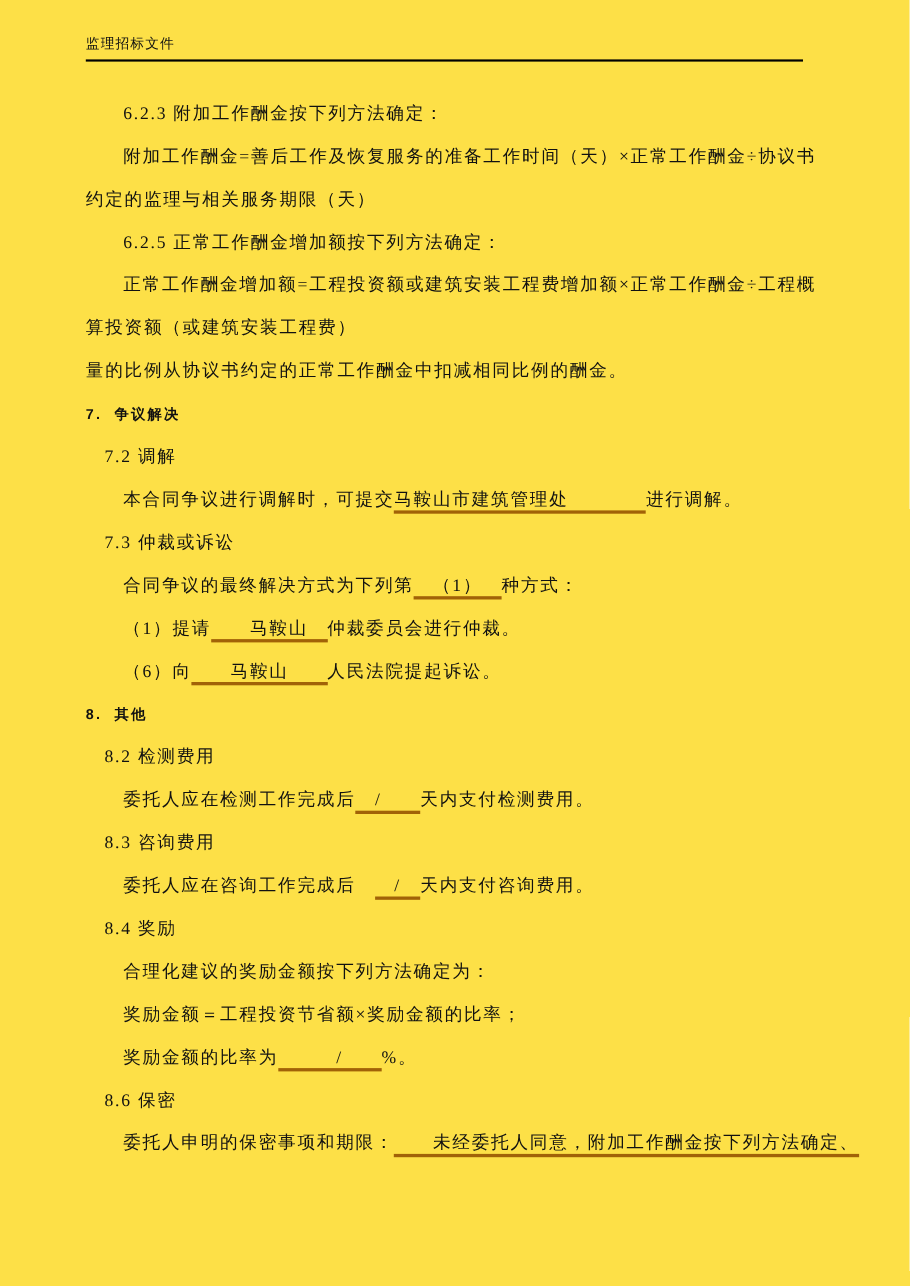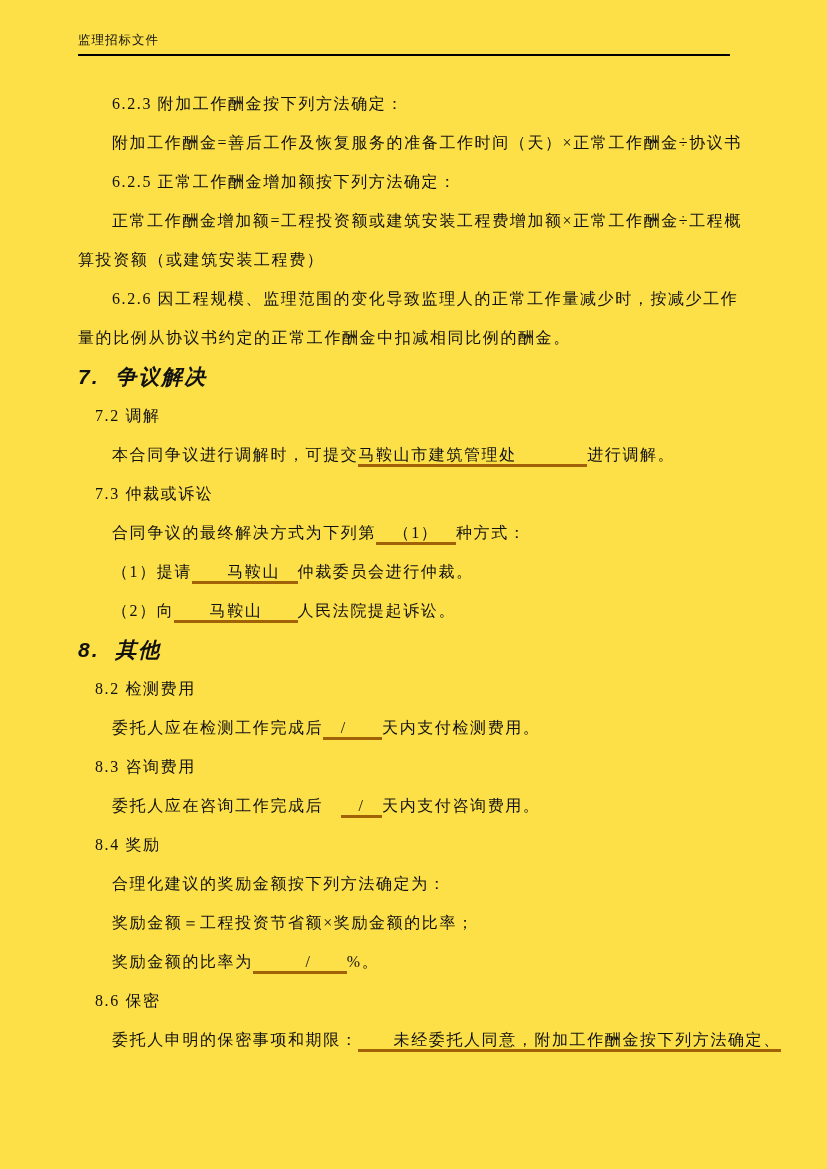--- a/index.html
+++ b/index.html
@@ -40,51 +40,50 @@
     letter-spacing: 1.6px;
     white-space: pre;
     color: #111111;
   }
   .flush   { padding-left: 0; }
   .indent1 { padding-left: 17px; }
   .indent2 { padding-left: 34px; }
   .h1 {
     font-family: "Liberation Sans", "DejaVu Sans", sans-serif;
     font-weight: 700;
-    font-size: 21px;
+    font-size: 13px;
     letter-spacing: 2px;
-    font-style: italic;
   }
   .u {
     border-bottom: 3px solid #a16207;
     padding-bottom: 1px;
   }
 </style>
 </head>
 <body>
 
 <div class="page">
   <div class="page-header">
     <span>监理招标文件</span>
   </div>
   <div class="doc-body">
       <div class="line indent2"><span>6.2.3 附加工作酬金按下列方法确定：</span></div>
       <div class="line indent2"><span>附加工作酬金=善后工作及恢复服务的准备工作时间（天）×正常工作酬金÷协议书</span></div>
+      <div class="line flush"><span>约定的监理与相关服务期限（天）</span></div>
       <div class="line indent2"><span>6.2.5 正常工作酬金增加额按下列方法确定：</span></div>
       <div class="line indent2"><span>正常工作酬金增加额=工程投资额或建筑安装工程费增加额×正常工作酬金÷工程概</span></div>
       <div class="line flush"><span>算投资额（或建筑安装工程费）</span></div>
-      <div class="line indent2"><span>6.2.6 因工程规模、监理范围的变化导致监理人的正常工作量减少时，按减少工作</span></div>
       <div class="line flush"><span>量的比例从协议书约定的正常工作酬金中扣减相同比例的酬金。</span></div>
       <div class="line h1"><span>7.  争议解决</span></div>
       <div class="line indent1"><span>7.2 调解</span></div>
       <div class="line indent2"><span>本合同争议进行调解时，可提交</span><span class="u">马鞍山市建筑管理处　　　　</span><span>进行调解。</span></div>
       <div class="line indent1"><span>7.3 仲裁或诉讼</span></div>
       <div class="line indent2"><span>合同争议的最终解决方式为下列第</span><span class="u">　（1）　</span><span>种方式：</span></div>
       <div class="line indent2"><span>（1）提请</span><span class="u">　　马鞍山　</span><span>仲裁委员会进行仲裁。</span></div>
-      <div class="line indent2"><span>（2）向</span><span class="u">　　马鞍山　　</span><span>人民法院提起诉讼。</span></div>
+      <div class="line indent2"><span>（6）向</span><span class="u">　　马鞍山　　</span><span>人民法院提起诉讼。</span></div>
       <div class="line h1"><span>8.  其他</span></div>
       <div class="line indent1"><span>8.2 检测费用</span></div>
       <div class="line indent2"><span>委托人应在检测工作完成后</span><span class="u">　/　　</span><span>天内支付检测费用。</span></div>
       <div class="line indent1"><span>8.3 咨询费用</span></div>
       <div class="line indent2"><span>委托人应在咨询工作完成后</span><span>　</span><span class="u">　/　</span><span>天内支付咨询费用。</span></div>
       <div class="line indent1"><span>8.4 奖励</span></div>
       <div class="line indent2"><span>合理化建议的奖励金额按下列方法确定为：</span></div>
       <div class="line indent2"><span>奖励金额＝工程投资节省额×奖励金额的比率；</span></div>
       <div class="line indent2"><span>奖励金额的比率为</span><span class="u">　　　/　　</span><span>%。</span></div>
       <div class="line indent1"><span>8.6 保密</span></div>

